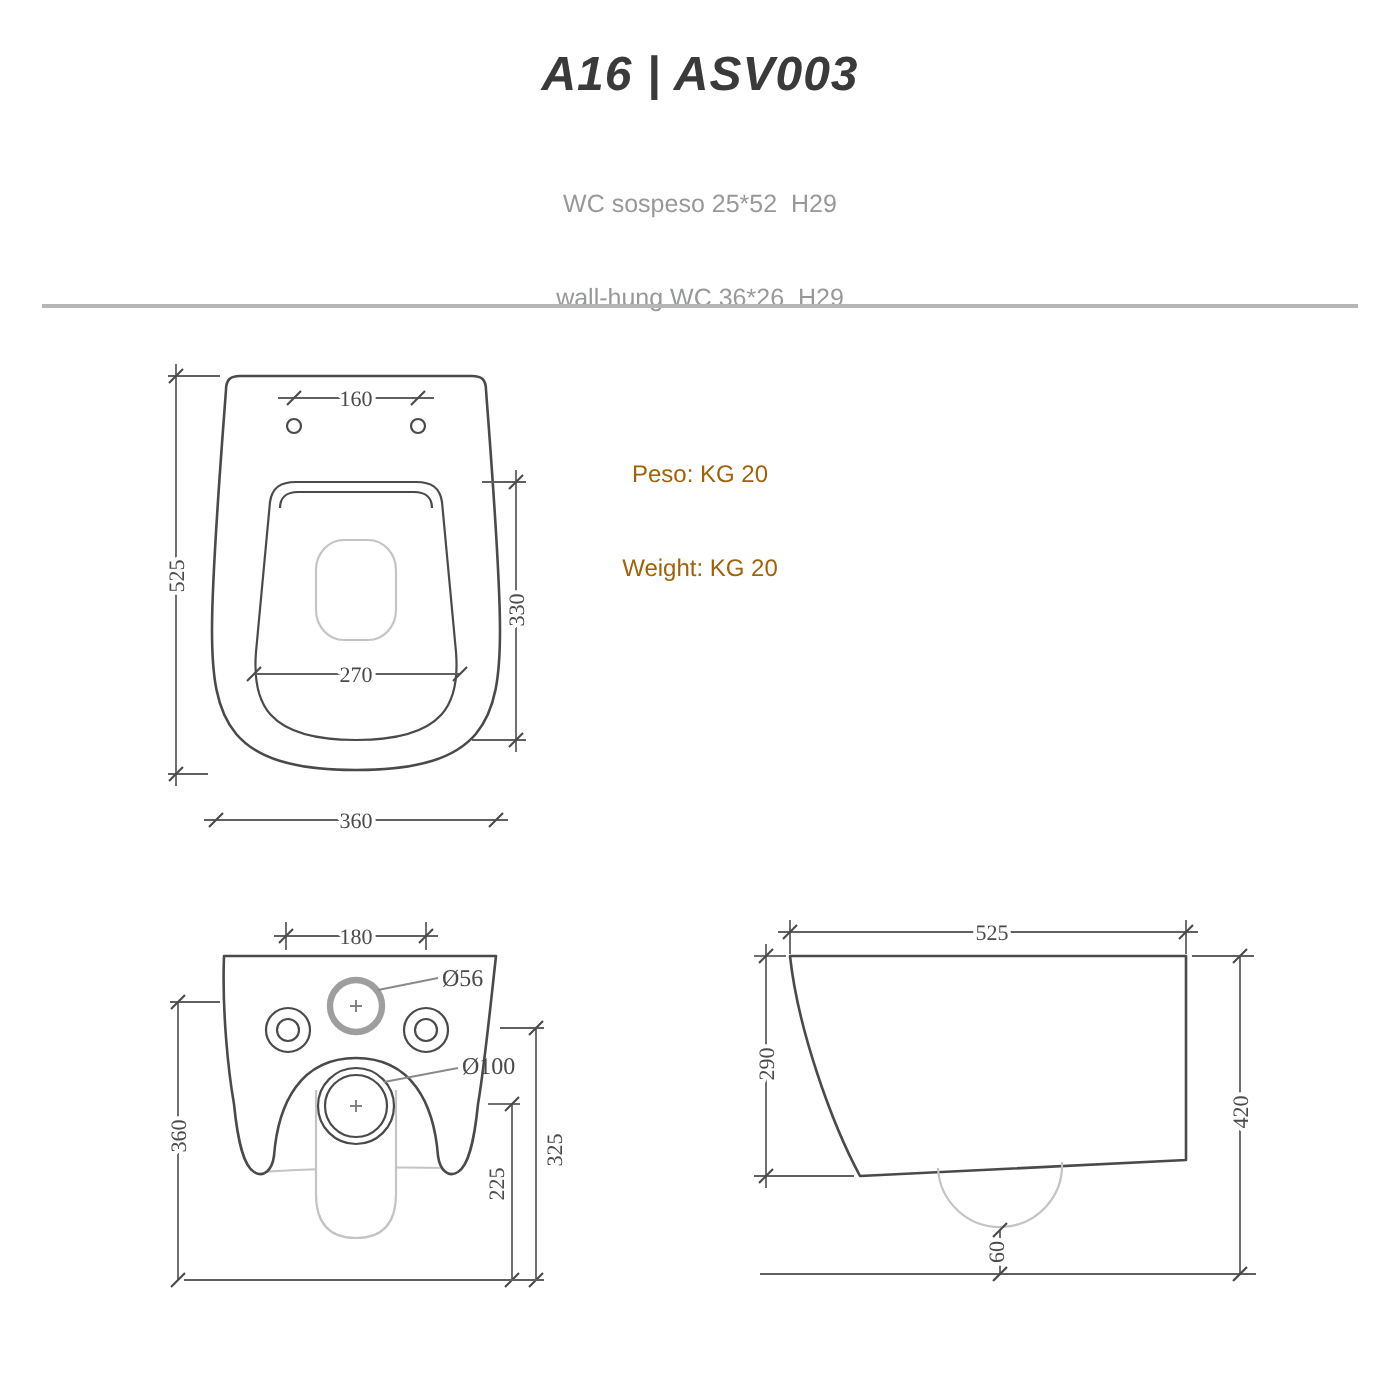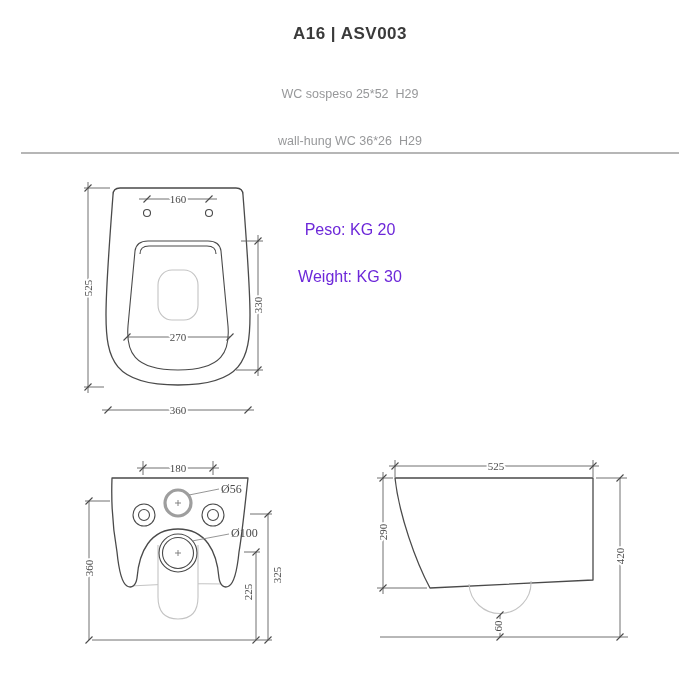--- a/index.html
+++ b/index.html
@@ -1,20 +1,20 @@
 <!DOCTYPE html>
 <html><head>
 <meta charset="utf-8">
 <style>
   html,body{margin:0;padding:0;width:700px;height:700px;background:#ffffff;overflow:hidden;}
   .sheet{position:relative;width:700px;height:700px;background:#ffffff;font-family:"Liberation Sans",sans-serif;}
   .header{position:absolute;top:0;left:0;width:100%;text-align:center;}
-  .product-code{margin:24px 0 0 0;font-size:17px;font-weight:700;letter-spacing:.5px;color:#3a3a3a;}
+  .product-code{margin:24px 0 0 0;font-size:24px;font-weight:700;letter-spacing:.5px;color:#3a3a3a;font-style:italic;}
   .desc{margin-top:12px;font-size:12.5px;line-height:15.5px;color:#97989a;white-space:pre-wrap;}
-  .weight{margin-top:11px;font-size:16px;line-height:15.5px;color:#6d28d9;white-space:pre-wrap;}
+  .weight{margin-top:11px;font-size:12px;line-height:15.5px;color:#a16207;white-space:pre-wrap;}
   .divider{position:absolute;top:152px;left:21px;width:658px;height:2px;background:#b6b6b6;}
   svg.drawing{position:absolute;top:0;left:0;}
   .outline{fill:#ffffff;stroke:#4a4a4a;stroke-width:1.3;stroke-linejoin:round;}
   .thin{fill:none;stroke:#4a4a4a;stroke-width:1.1;}
   .light{fill:none;stroke:#c4c4c4;stroke-width:1.1;}
   .lightfill{fill:#ffffff;stroke:#c4c4c4;stroke-width:1.1;}
   .dim{fill:none;stroke:#606060;stroke-width:0.9;}
   .tick{stroke:#4a4a4a;stroke-width:1.1;}
   .leader{fill:none;stroke:#8a8a8a;stroke-width:0.9;}
   .cross{stroke:#777777;stroke-width:0.9;}
@@ -28,21 +28,21 @@
 <div class="sheet">
 
   <div class="header">
     <h1 class="product-code">A16 | ASV003</h1>
     <div class="desc">
       <div>WC sospeso 25*52  H29</div>
       <div>wall-hung WC 36*26  H29</div>
     </div>
     <div class="weight">
       <div>Peso: KG 20</div>
-      <div>Weight: KG 30</div>
+      <div>Weight: KG 20</div>
     </div>
   </div>
 
   <div class="divider"></div>
 
   <svg class="drawing" width="700" height="700" viewBox="0 0 700 700">
 
     <g>
 
       <path class="outline" d="M 120,188 L 236,188 C 241,188 243,190 243,195 C 246,235 250,285 250,315 C 250,360 242,385 178,385 C 114,385 106,360 106,315 C 106,285 110,235 113,195 C 113,190 115,188 120,188 Z"></path>

